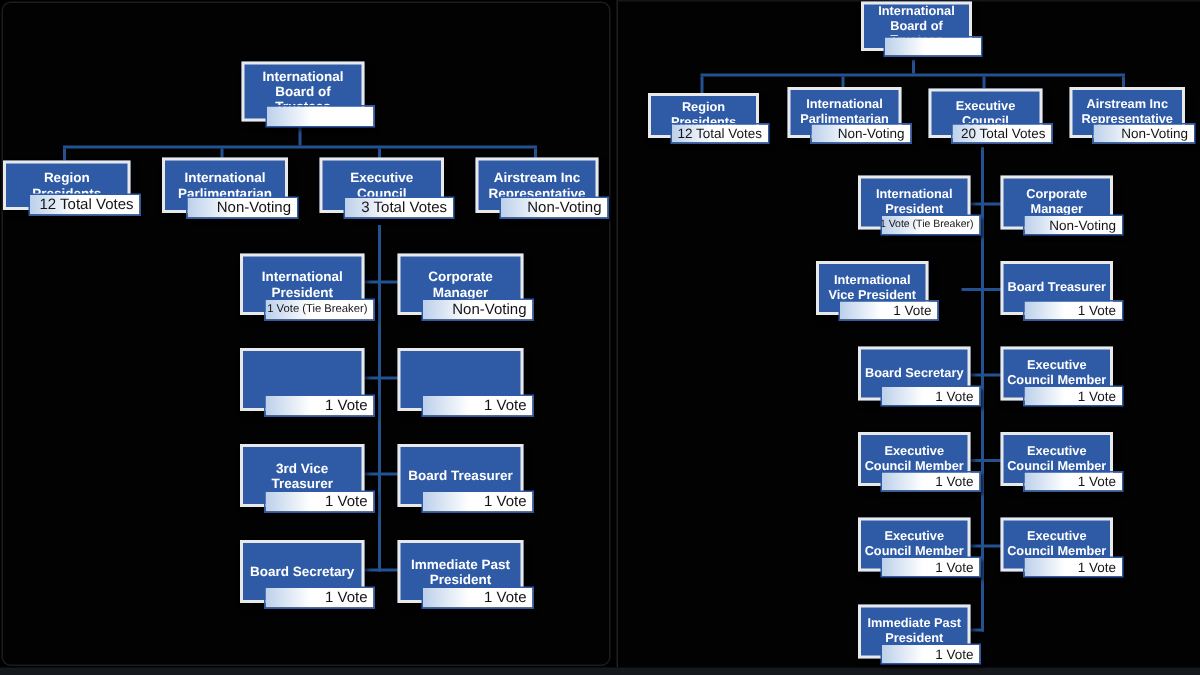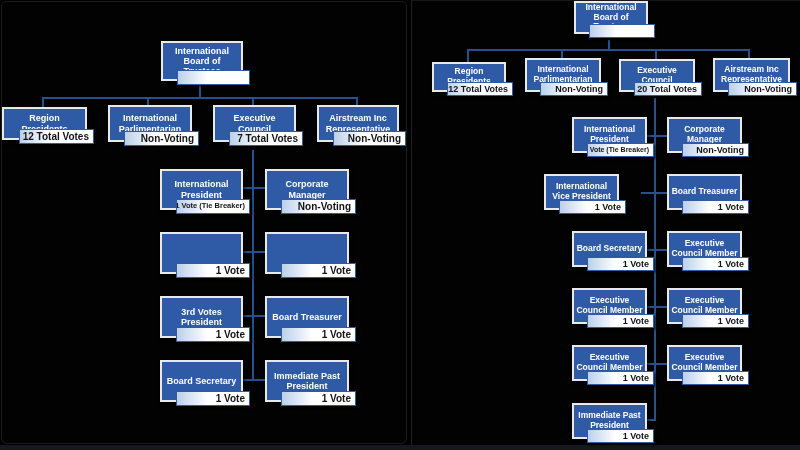--- a/index.html
+++ b/index.html
@@ -14,21 +14,21 @@
 
   .node{
     position:absolute;background:#2e5aa6;border:2px solid #e9e9e9;
     color:#fff;font-weight:bold;display:flex;align-items:center;justify-content:center;
     text-align:center;line-height:1.12;padding:1px 2px;
     box-shadow:2px 3px 3px rgba(0,0,0,.65);
   }
   .vote{
     position:absolute;left:18%;right:-9px;bottom:-6px;
     background:linear-gradient(90deg,#bcd0ea 0%,#ffffff 42%);
-    border:1px solid #2e5aa6;color:#141414;font-weight:bold;
+    border:1px solid #2e5aa6;color:#141414;font-weight:normal;
     display:flex;align-items:center;justify-content:flex-end;
     padding:0 4px 0 2px;box-shadow:2px 2px 2px rgba(0,0,0,.55);
     white-space:nowrap;overflow:hidden;text-align:center;
   }
   .c1 .node{font-size:9px;}
   .c1 .vote{height:13px;font-size:10px;}
   .c1 .vote.small{font-size:7.5px;}
   .c2 .node{font-size:8.5px;}
   .c2 .vote{height:12px;font-size:9px;}
   .c2 .vote.small{font-size:7px;}
@@ -65,21 +65,21 @@
   <div class="node" style="left:2px;top:107px;width:77px;height:27px">
     <span>Region Presidents</span>
     <div class="vote">12 Total Votes</div>
   </div>
   <div class="node" style="left:108px;top:105px;width:76px;height:31px">
     <span>International Parlimentarian</span>
     <div class="vote">Non-Voting</div>
   </div>
   <div class="node" style="left:213px;top:105px;width:75px;height:31px">
     <span>Executive Council</span>
-    <div class="vote">7 Total Votes</div>
+    <div class="vote">3 Total Votes</div>
   </div>
   <div class="node" style="left:317px;top:105px;width:74px;height:31px">
     <span>Airstream Inc Representative</span>
     <div class="vote">Non-Voting</div>
   </div>
 
   <div class="node" style="left:160px;top:169px;width:75px;height:35px">
     <span>International President</span>
     <div class="vote small">1 Vote (Tie Breaker)</div>
   </div>
@@ -89,21 +89,21 @@
   </div>
 
   <div class="node" style="left:160px;top:232px;width:75px;height:36px">
     <div class="vote">1 Vote</div>
   </div>
   <div class="node" style="left:265px;top:232px;width:76px;height:36px">
     <div class="vote">1 Vote</div>
   </div>
 
   <div class="node" style="left:160px;top:296px;width:75px;height:36px">
-    <span>3rd Votes President</span>
+    <span>3rd Vice Treasurer</span>
     <div class="vote">1 Vote</div>
   </div>
   <div class="node" style="left:265px;top:296px;width:76px;height:36px">
     <span>Board Treasurer</span>
     <div class="vote">1 Vote</div>
   </div>
 
   <div class="node" style="left:160px;top:360px;width:75px;height:36px">
     <span>Board Secretary</span>
     <div class="vote">1 Vote</div>

